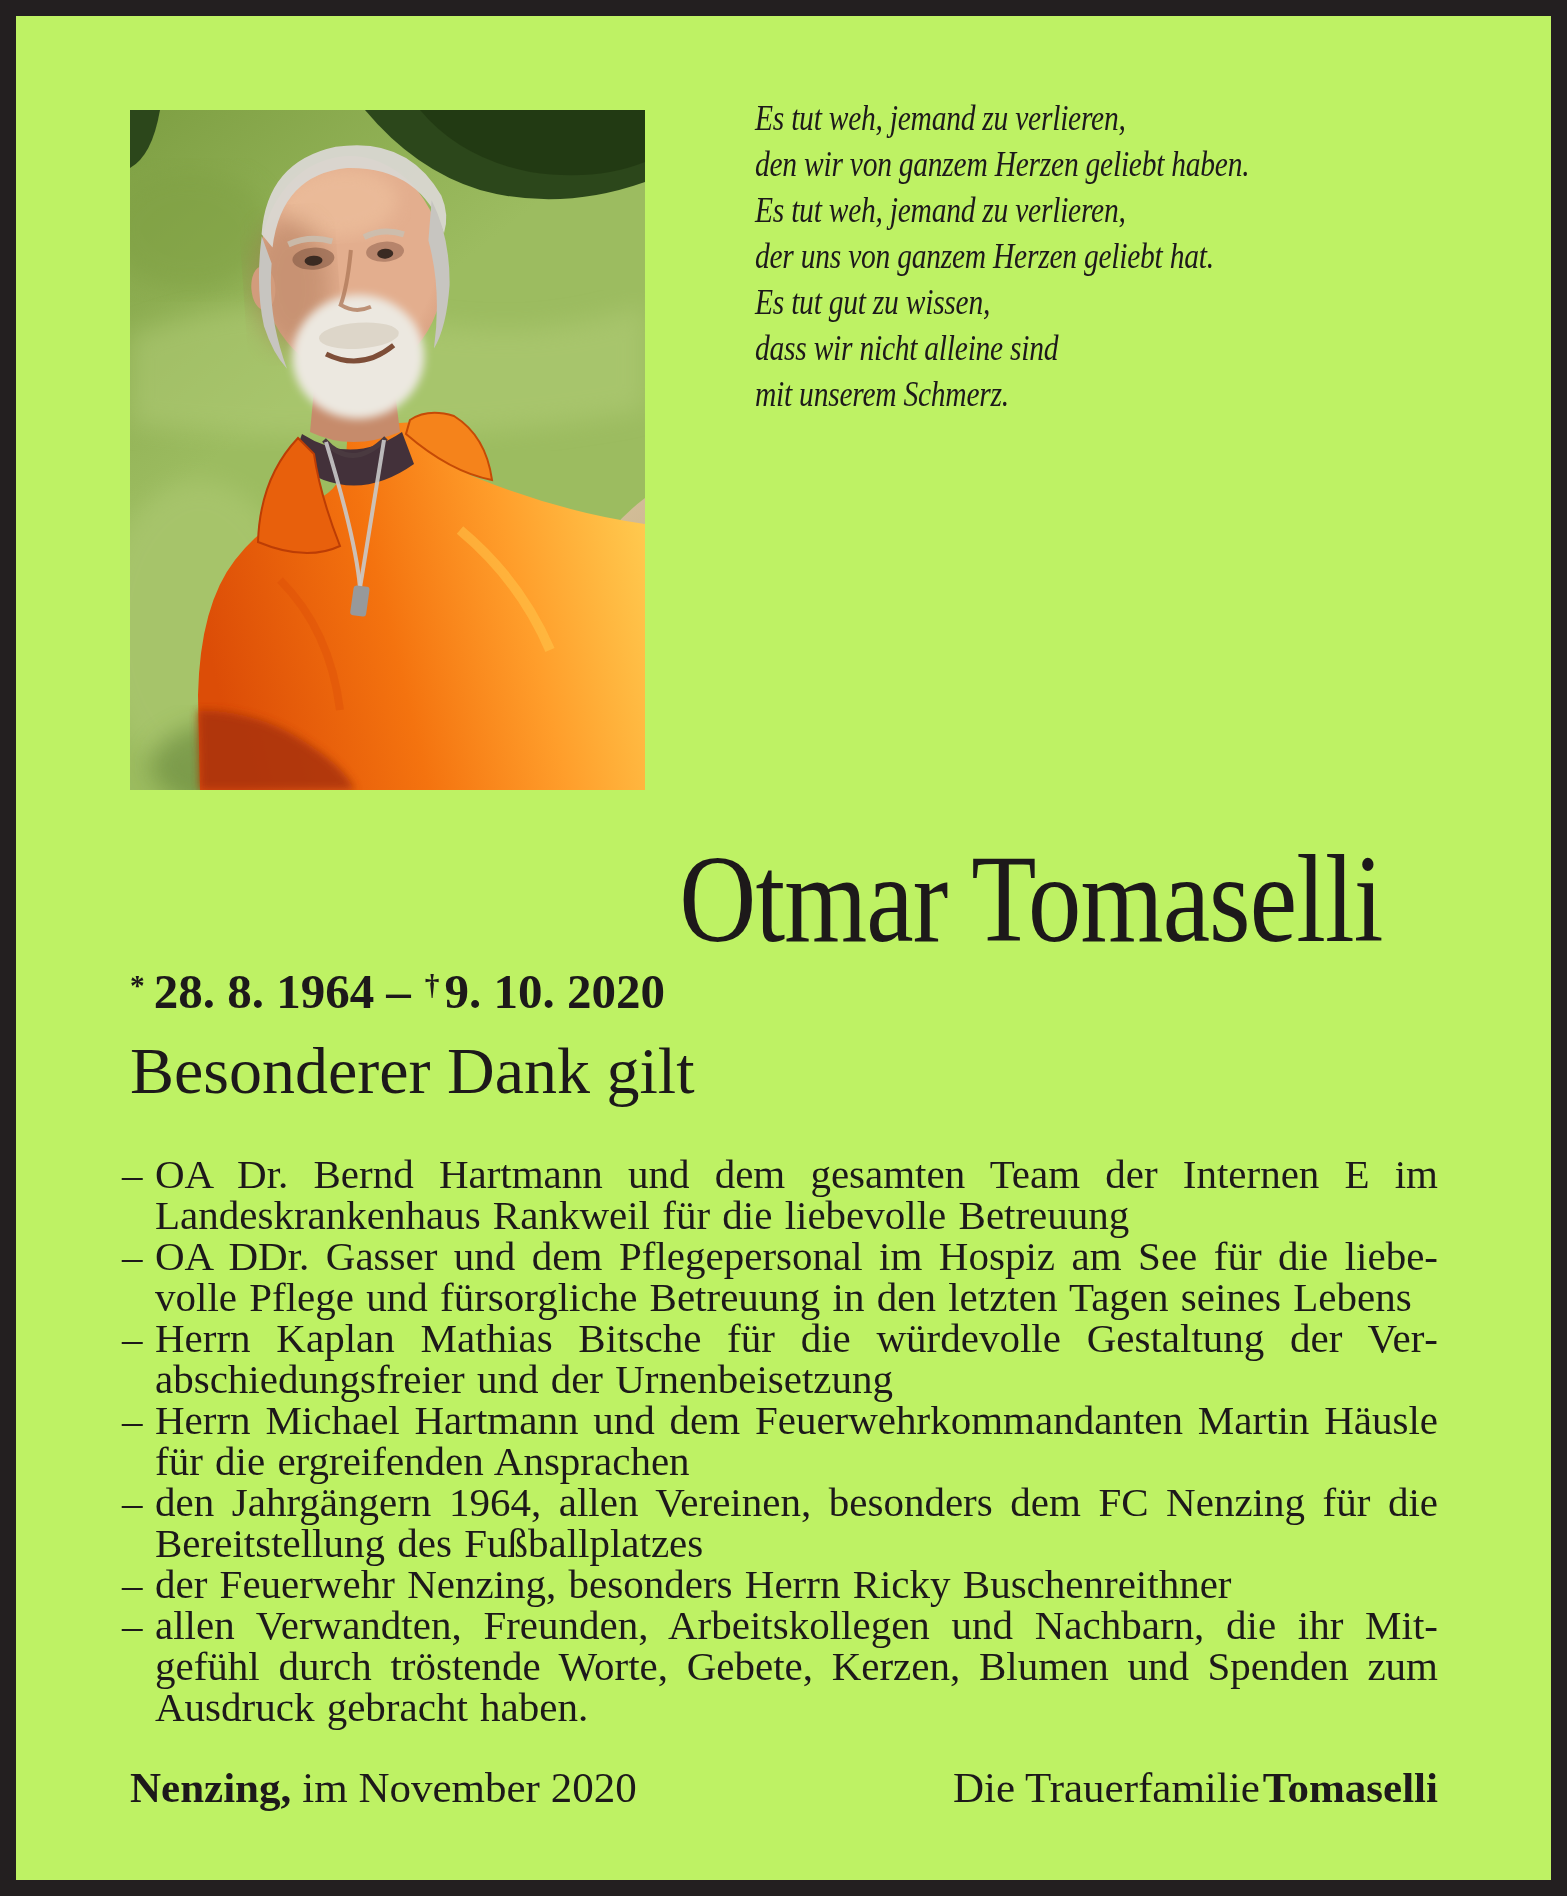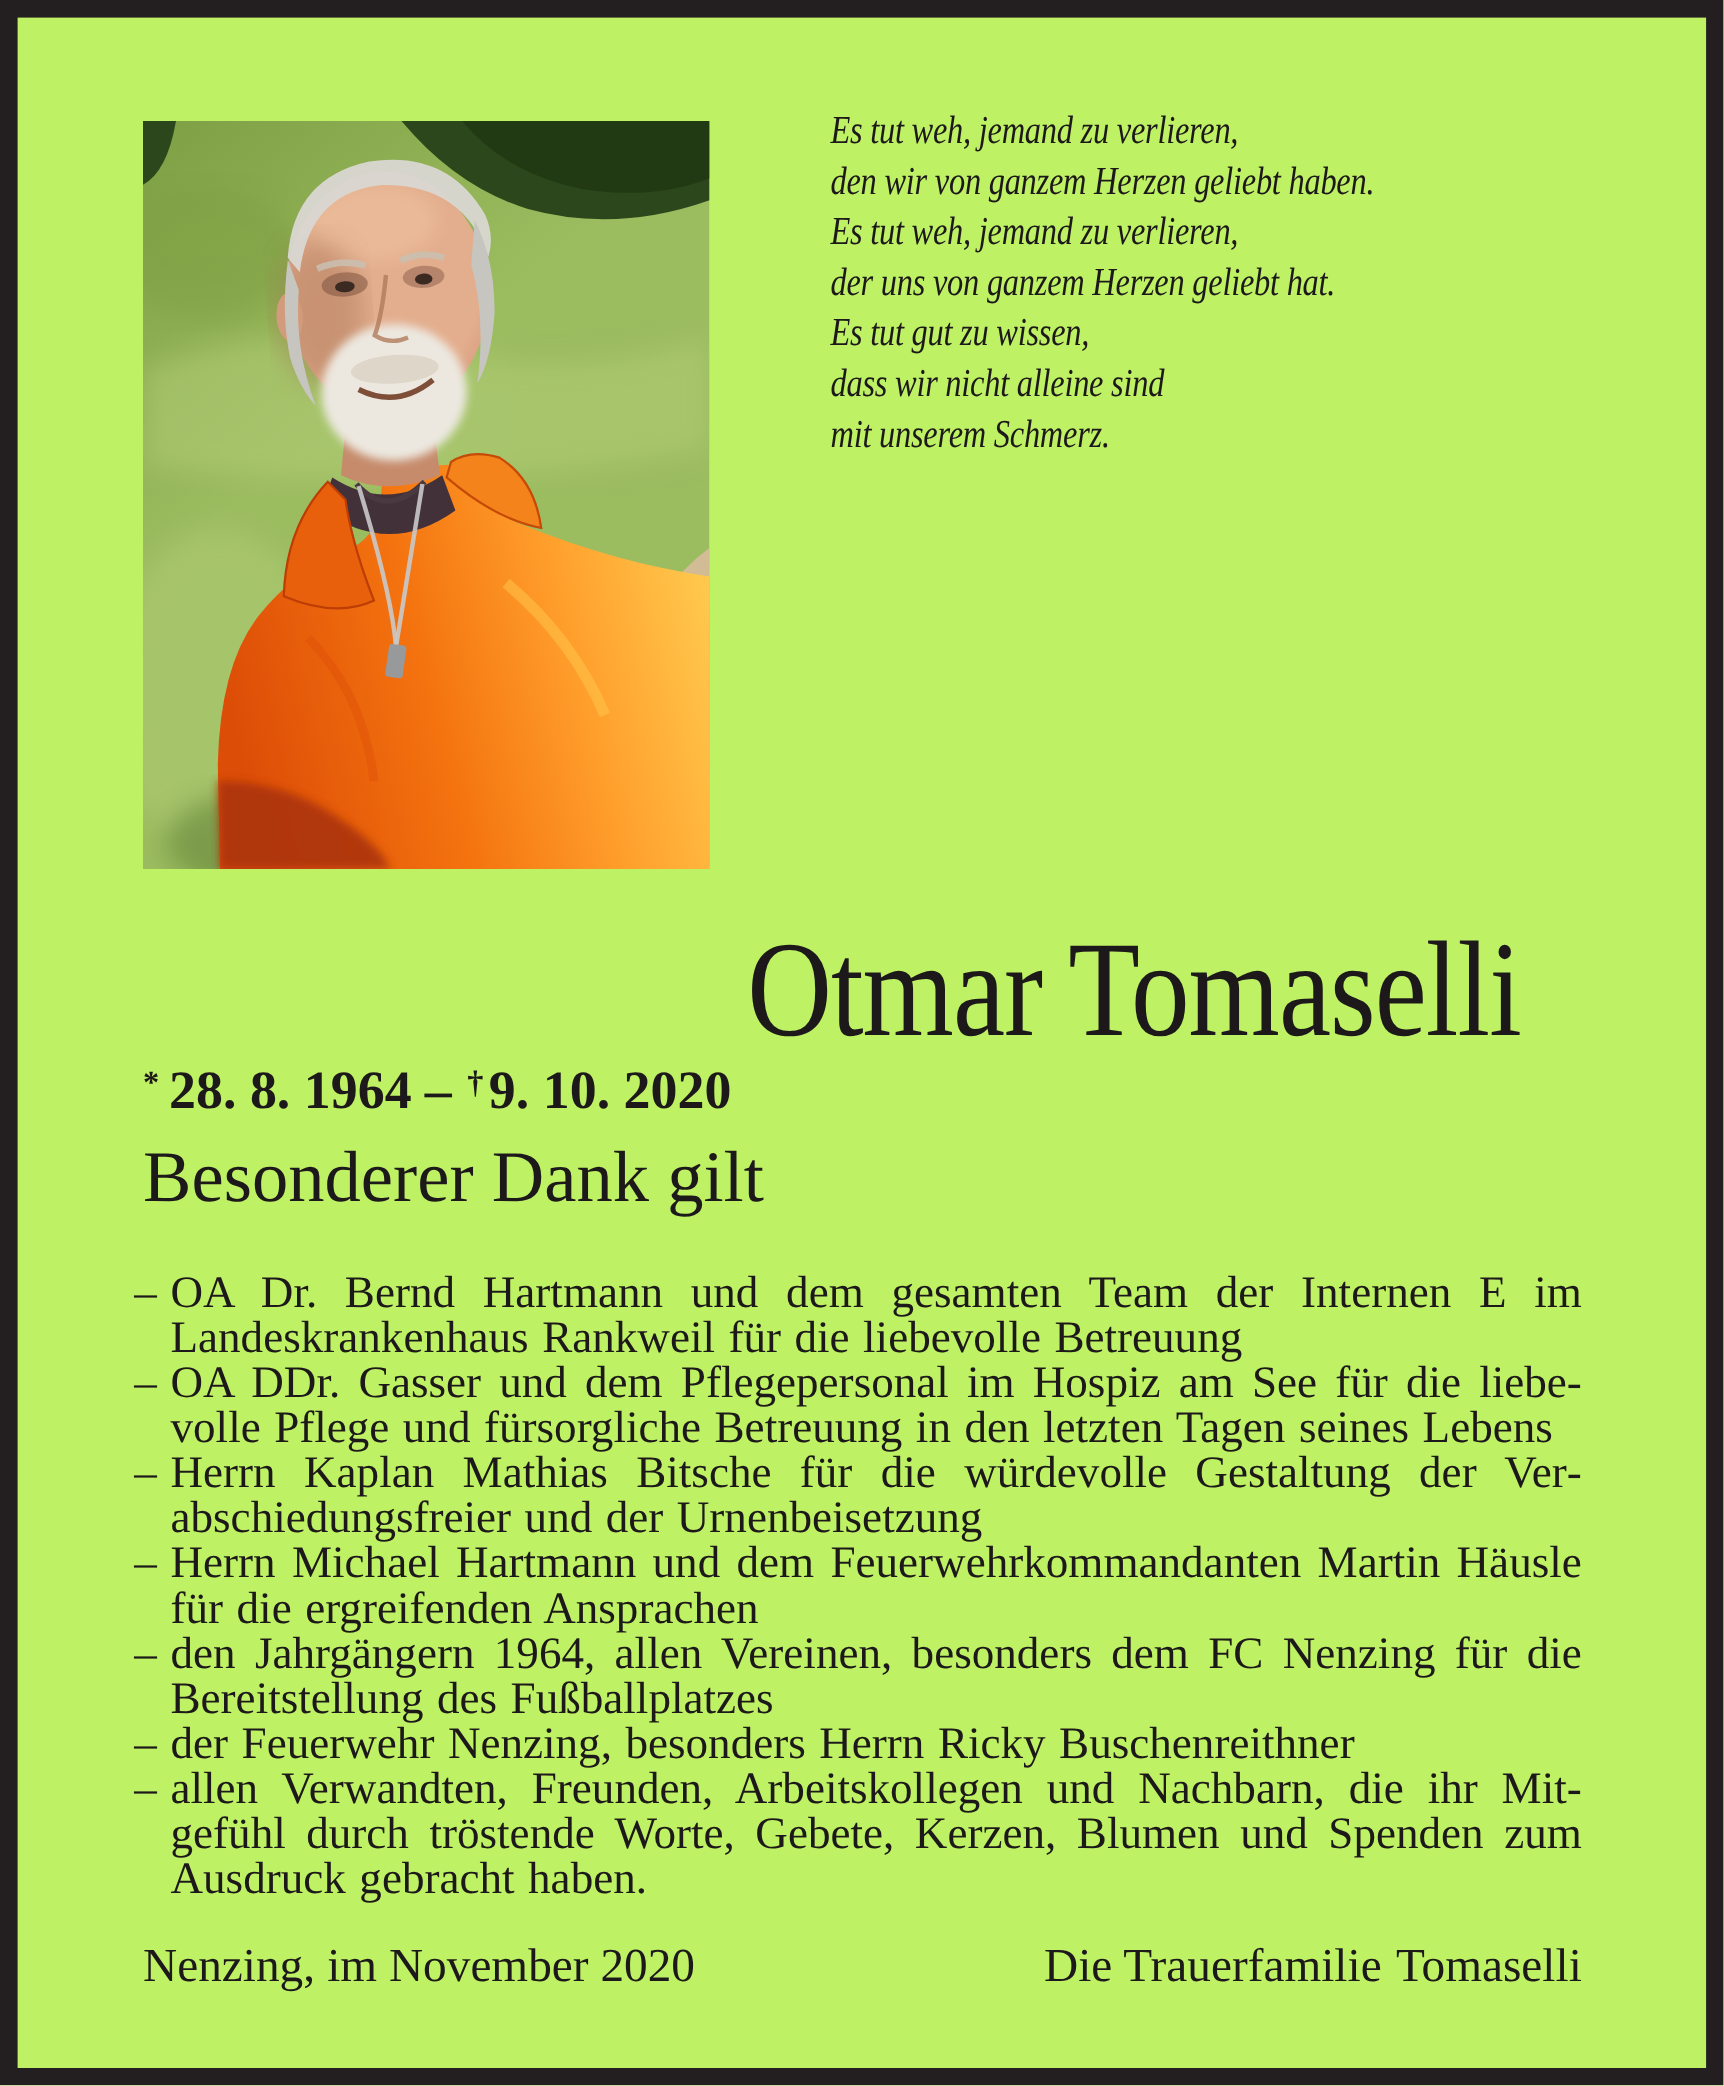--- a/index.html
+++ b/index.html
@@ -54,23 +54,23 @@
     position:relative; padding-left:33px; text-align:justify;
     word-spacing:2px; hyphens:manual; -webkit-hyphens:manual;
   }
   .dash { position:absolute; left:0; top:0; }
 
   .footer {
     position:absolute; left:130px; top:1763px; width:1308px;
     display:flex; justify-content:space-between;
     font-size:43px; line-height:50px;
   }
-  .b { font-weight:normal; }
+  .b { font-weight:bold; }
   .footer-date { margin-left:11px; }
-  .family-name { margin-left:13px; }
+  .family-name { margin-left:3px; }
 </style>
 </head>
 <body>
 
 <div class="page">
 
   <svg class="photo" viewBox="0 0 515 680" aria-hidden="true">
     <defs>
       <linearGradient id="gGrass" x1="0" y1="0" x2="0.6" y2="1">
         <stop offset="0" stop-color="#7E9F43"></stop>

